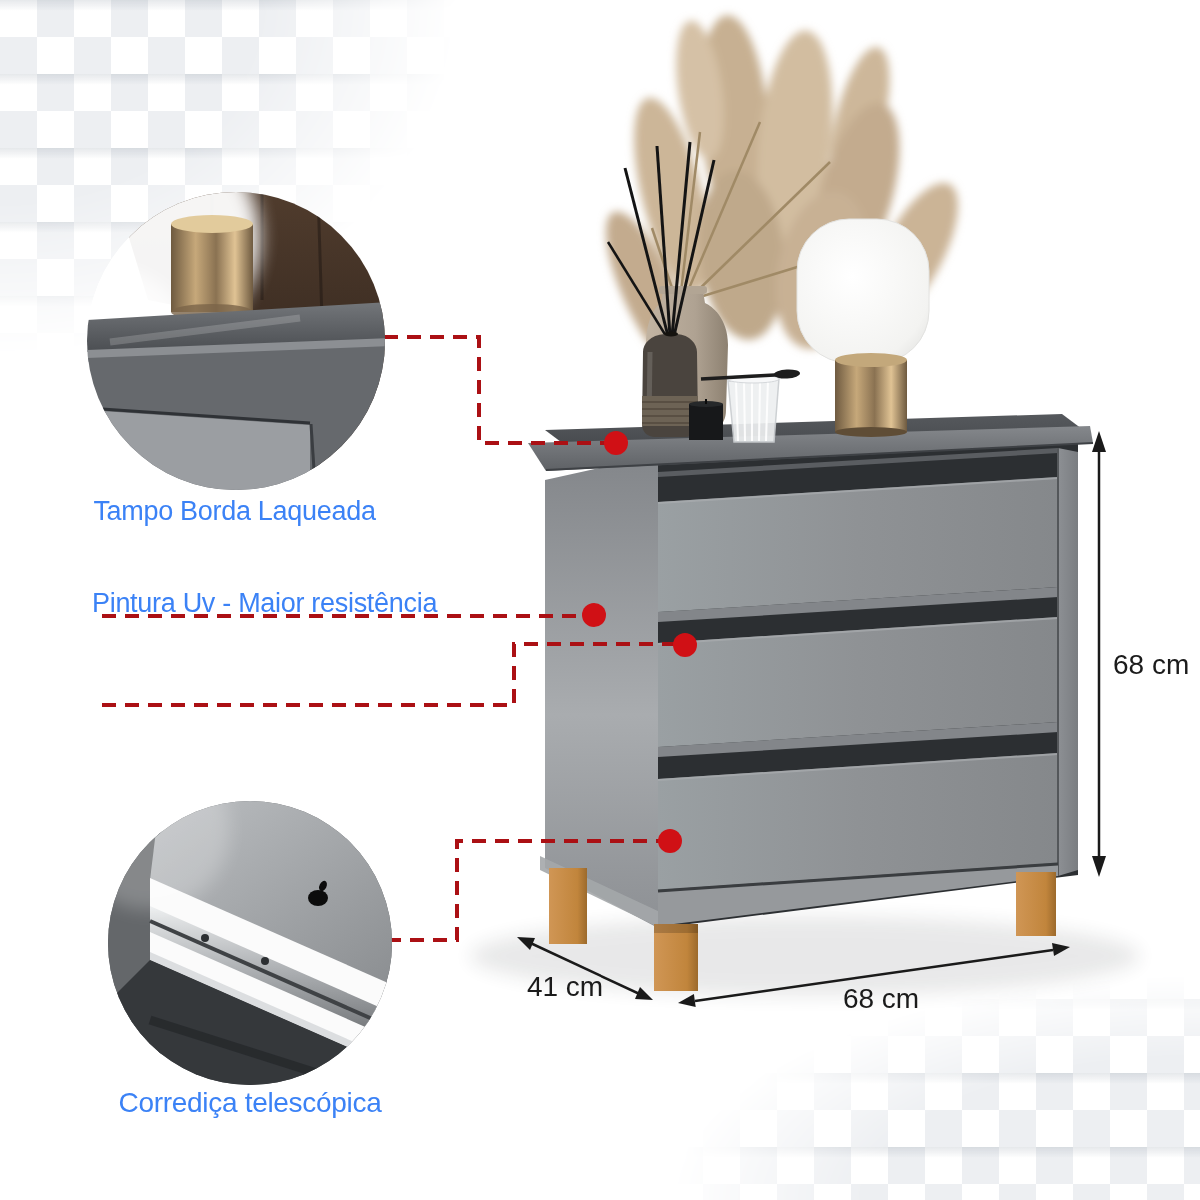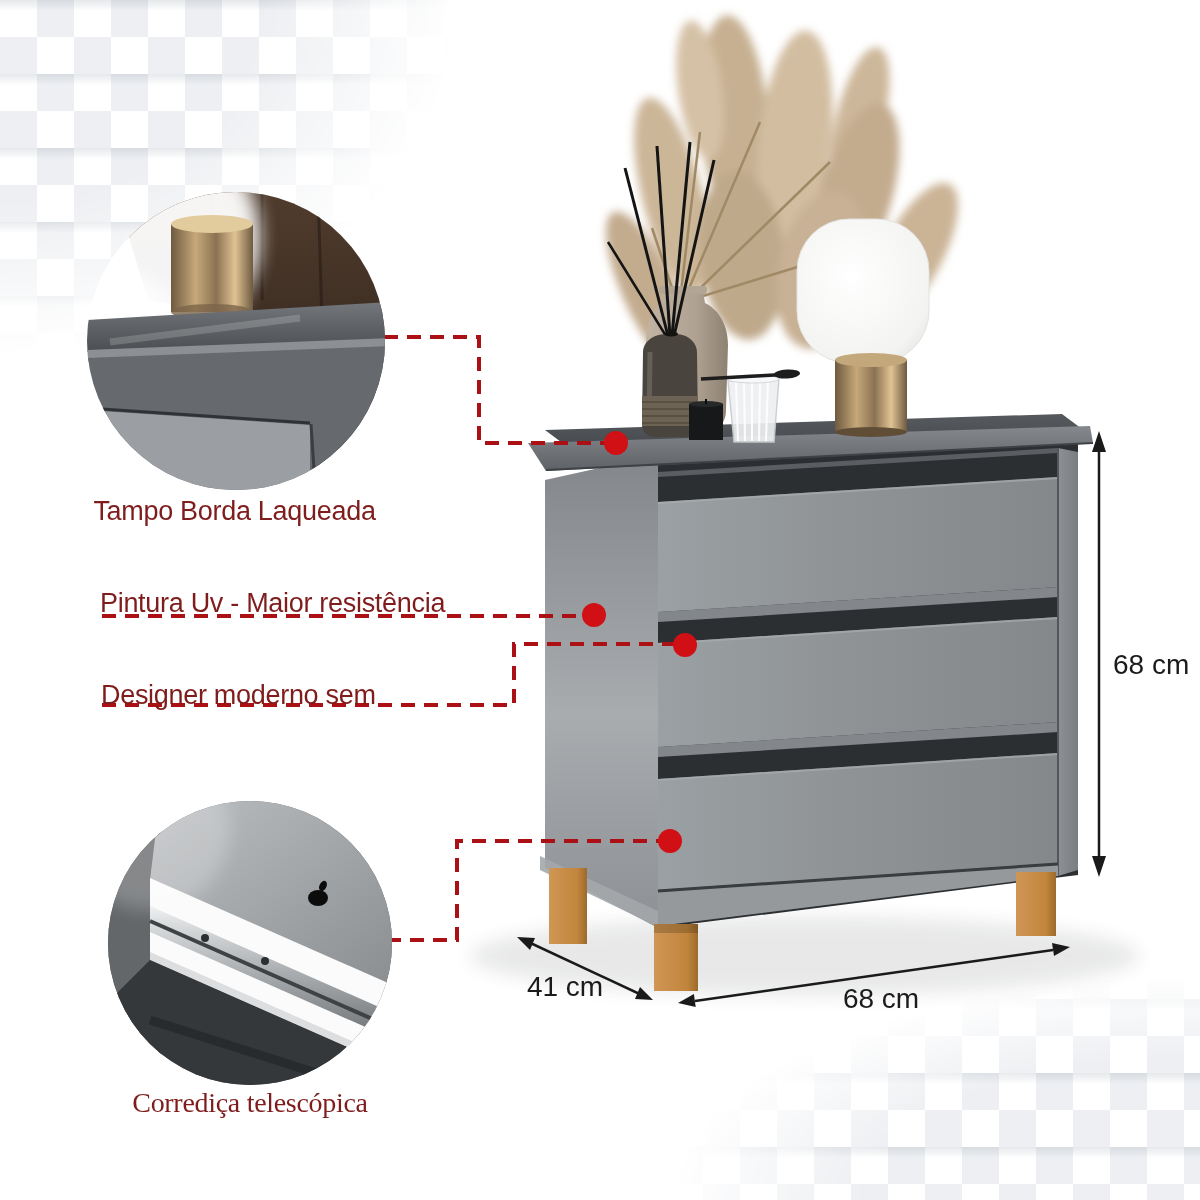--- a/index.html
+++ b/index.html
@@ -21,25 +21,25 @@
   }
   .checker.bottom-right{
     left:555px;top:925px;width:645px;height:275px;
     -webkit-mask-image:radial-gradient(ellipse 645px 275px at 100% 100%, #000 52%, transparent 82%);
             mask-image:radial-gradient(ellipse 645px 275px at 100% 100%, #000 52%, transparent 82%);
   }
 
   svg#scene{position:absolute;left:0;top:0;}
 
   .callout-label{
-    position:absolute;color:#7f1d1d;
+    position:absolute;color:#3b82f6;
     font-size:27px;line-height:1.1;letter-spacing:-0.3px;
   }
   .callout-label.centered{text-align:center;}
-  #label-corredica{font-size:28px;font-family:Liberation Serif, serif;}
+  #label-corredica{font-size:28px;}
 
   .dim-text{font-family:"Liberation Sans",sans-serif;font-size:28px;fill:#1b1b1b;}
 </style>
 </head>
 <body>
 
 <div class="checker top-left"></div>
 <div class="checker bottom-right"></div>
 
 <svg id="scene" width="1200" height="1200" viewBox="0 0 1200 1200">
@@ -312,23 +312,22 @@
     <polygon points="105,1005 150,960 395,1068 395,1090 105,1090" fill="#35383b"></polygon>
     <line x1="150" y1="1020" x2="370" y2="1090" stroke="#202326" stroke-width="9" opacity="0.6"></line>
     <circle cx="150" cy="830" r="80" fill="#ffffff" opacity="0.22" filter="url(#soft8)"></circle>
   </g>
 </svg>
 
 <div class="callout-label centered" id="label-tampo" style="left:92px;top:497px;width:285px;">
   <div>Tampo Borda Laqueada</div>
 </div>
 
-<div class="callout-label" id="label-pintura" style="left:100px;top:589px;width:430px;">
+<div class="callout-label" id="label-pintura" style="left:92px;top:589px;width:430px;">
   <div>Pintura Uv - Maior resistência</div>
 </div>
 
 <div class="callout-label" id="label-designer" style="left:101px;top:681px;width:430px;">
-  <div>Designer moderno sem</div>
 </div>
 
 <div class="callout-label centered" id="label-corredica" style="left:100px;top:1088px;width:300px;">
   <div>Corrediça telescópica</div>
 </div>
 
 </body></html>

